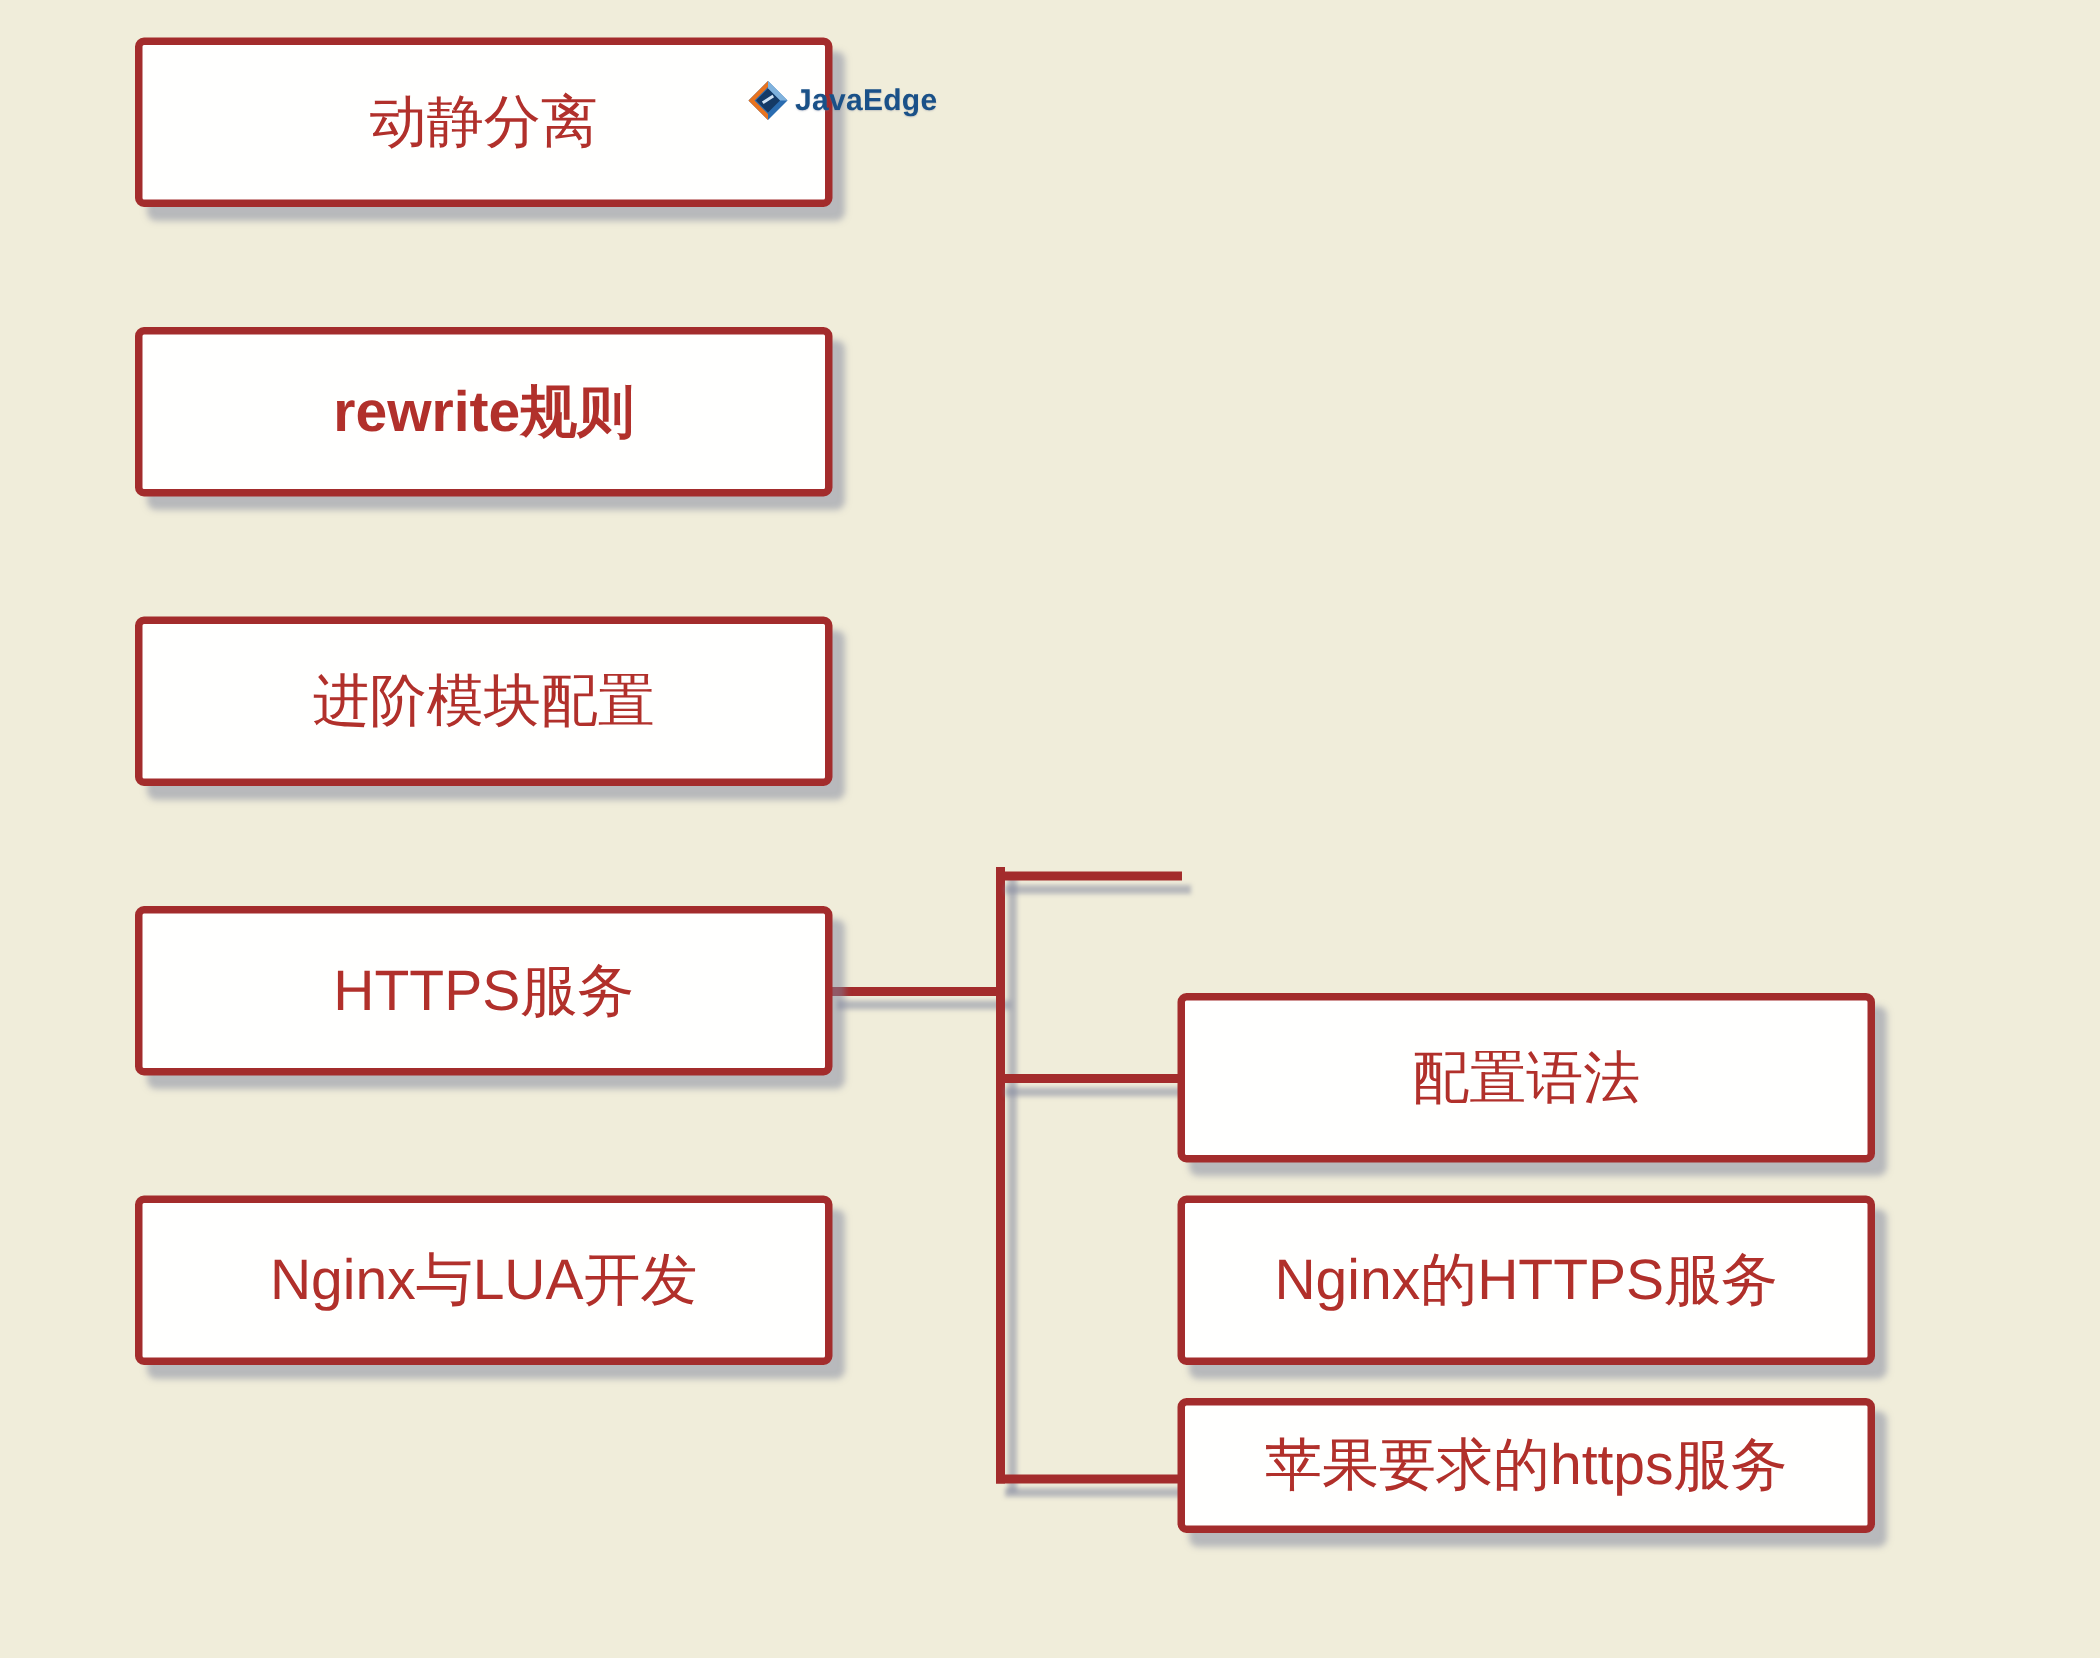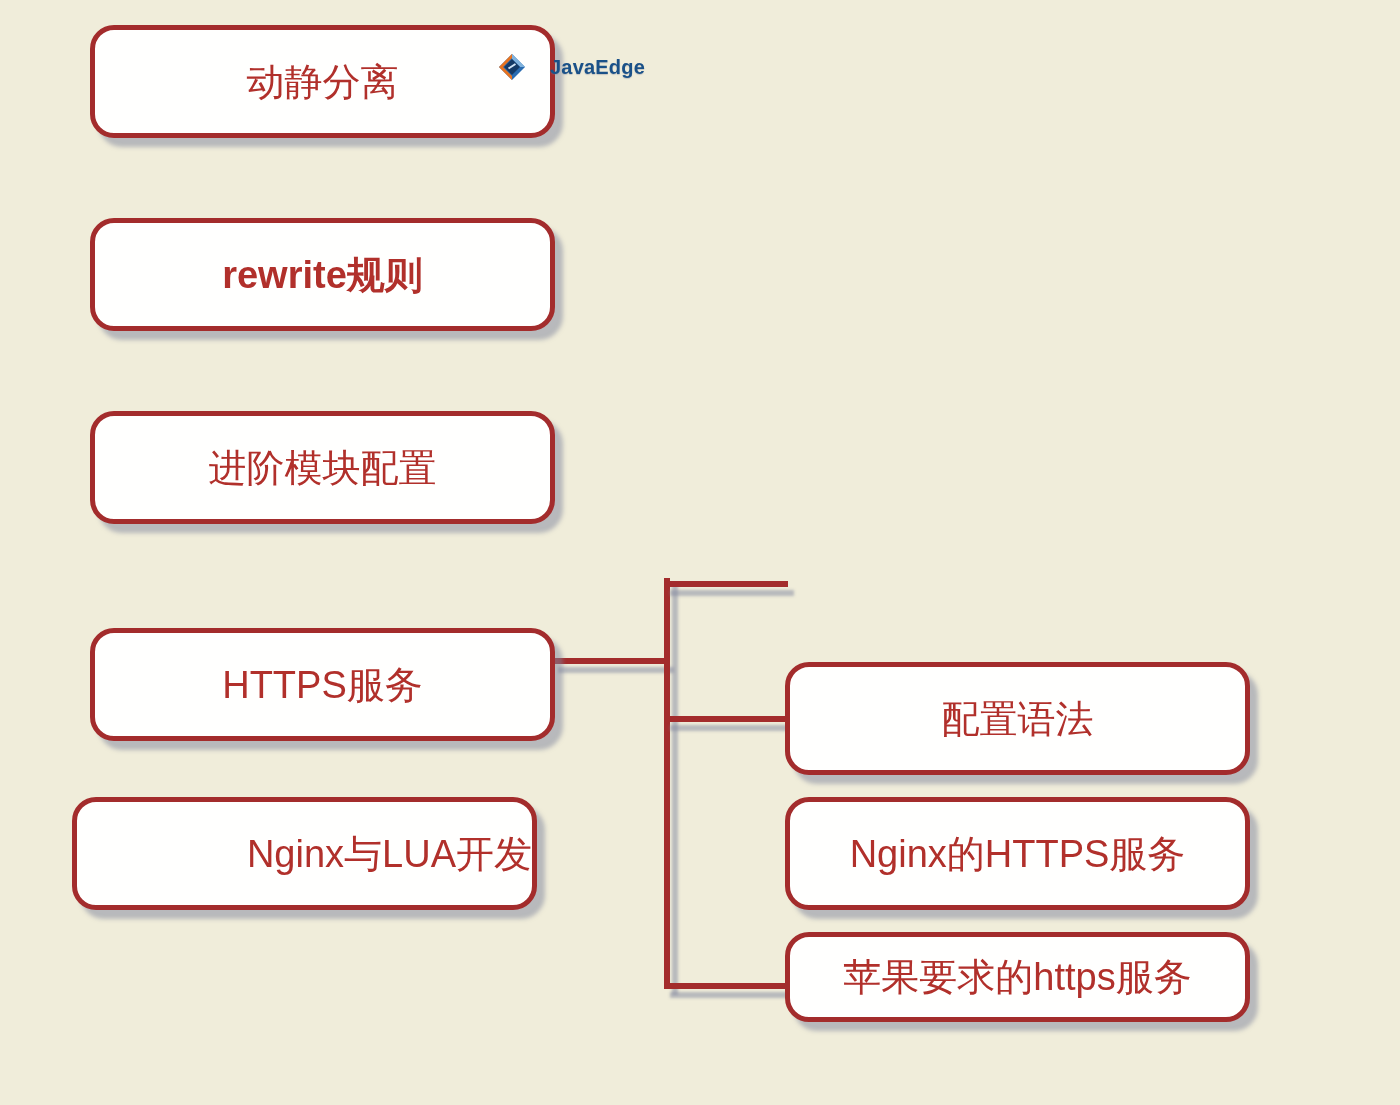--- a/index.html
+++ b/index.html
@@ -9,35 +9,35 @@
     background:var(--bg,#f0edda);
     font-family:"Liberation Sans","DejaVu Sans",sans-serif;
     overflow:hidden;
   }
   .node{
     position:absolute;
     width:465px;height:113px;
     box-sizing:border-box;
     background:var(--node-fill,#fffffe);
     border:5px solid var(--node-border,#a32c2c);
-    border-radius:24px;
+    border-radius:6px;
     display:flex;align-items:center;justify-content:center;
     color:var(--node-text,#b1302b);
     font-size:38px;
     line-height:1;
     box-shadow:8px 9px 4px var(--shadow,rgba(128,133,158,0.5));
     z-index:2;
   }
   .node span{white-space:nowrap;}
   
   .pos-l1{left:90px;top:25px;}
   .pos-l2{left:90px;top:218px;font-weight:bold;}
   .pos-l3{left:90px;top:411px;}
-  .pos-l4{left:90px;top:628px;}
-  .pos-l5{left:72px;top:797px;justify-content:flex-end;}
+  .pos-l4{left:90px;top:604px;}
+  .pos-l5{left:90px;top:797px;}
   
   .pos-r1{left:785px;top:527px;}
   .pos-r2{left:785px;top:662px;}
   .pos-r3{left:785px;top:797px;}
   .pos-r4{left:785px;top:932px;height:90px;}
   
   .conn{position:absolute;background:var(--line,#a32c2c);z-index:1;}
   .conn.h{height:6px;box-shadow:6px 9px 3px var(--shadow,rgba(128,133,158,0.5));}
   .conn.v{width:6px;box-shadow:8px 6px 3px var(--shadow,rgba(128,133,158,0.5));}
   .conn-parent{left:552px;top:658px;width:116px;}
@@ -50,21 +50,20 @@
     position:absolute;left:498px;top:53px;
     display:flex;align-items:center;gap:4px;
     z-index:5;
   }
   .logo svg{display:block;}
   .logo-text{
     font-size:20px;font-weight:bold;
     color:var(--logo-color,#1a5188);
     letter-spacing:0.2px;
     text-shadow:0 1px 1px rgba(120,125,150,0.35);
-    margin-left:20px;
   }
 </style>
 </head>
 <body>
 
 <div class="canvas">
 
   <div class="conn h conn-parent"></div>
   <div class="conn v conn-trunk"></div>
   <div class="conn h conn-b1"></div>

